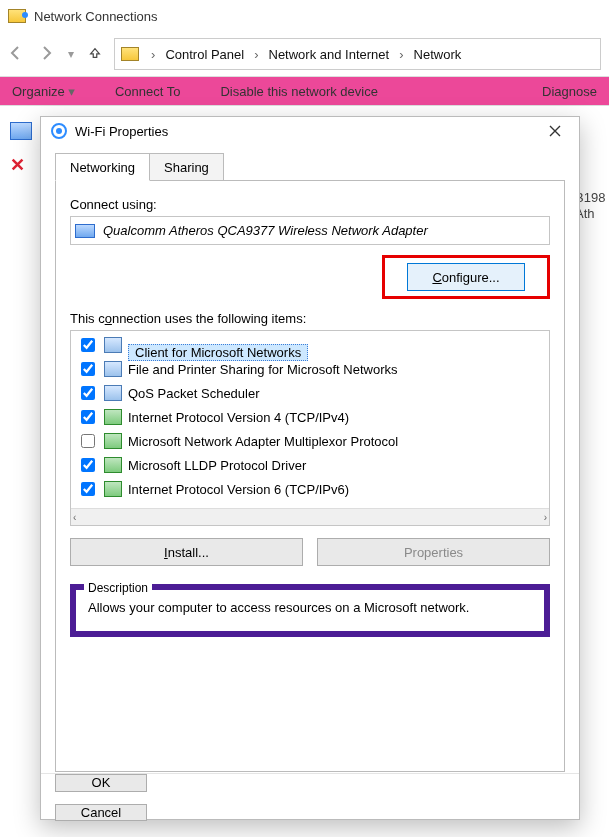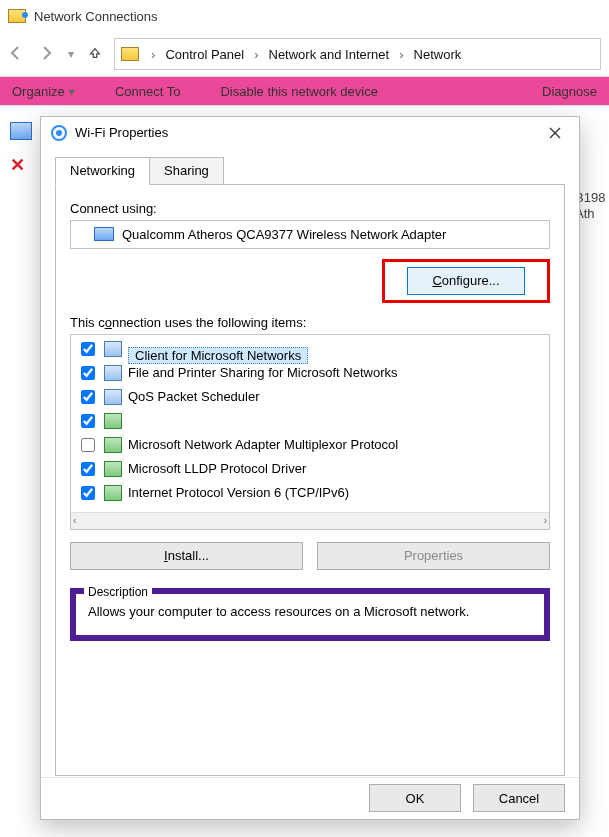--- a/index.html
+++ b/index.html
@@ -137,23 +137,24 @@
   .tab-pane{
     border:1px solid #bbb; background:#fff;
     padding:16px 14px 14px 14px;
     position:relative; top:-1px;
     height:592px;
   }
 
   
   .cu-label{font-size:13px; margin-bottom:4px;}
   .cu-box{
-    border:1px solid #c5c5c5; padding:6px 23px;
+    border:1px solid #c5c5c5; padding:6px 4px;
     display:flex; align-items:center; gap:8px; font-size:13px;
     margin-bottom:10px;
+    font-style:italic;
   }
   .adapter-icon{
     width:20px;height:14px;
     background:linear-gradient(#bcd9ff,#6fa8ef);
     border:1px solid #2d6ccd;
   }
 
   .configure-row{ display:flex; justify-content:flex-end; margin-bottom:12px;}
   .btn{
     min-width:118px; height:28px;
@@ -207,22 +208,22 @@
     padding:10px 12px 16px 12px; position:relative;
     font-size:13px;
   }
   .desc-frame .legend{
     position:absolute; top:-9px; left:8px; background:#fff;
     padding:0 4px; font-size:12px;
   }
 
   .dlg-footer{
     height:48px;border-top:1px solid #e5e5e5;
-    display:flex;align-items:center;justify-content:flex-end;
-    gap:12px;padding:0 14px;
+    display:flex;align-items:flex-start;justify-content:flex-end;
+    gap:12px;padding:0 14px;flex-direction:column;
   }
 </style>
 </head>
 <body>
 
 <div class="explorer">
   <div class="explorer-title">
     <span class="nic-icon"></span>
     <span>Network Connections</span>
   </div>
@@ -323,20 +324,21 @@
               <span class="lbl">File and Printer Sharing for Microsoft Networks</span>
             </div>
             <div class="ci">
               <input type="checkbox" checked="" style="">
               <span class="ico ico-mon"></span>
               <span class="lbl">QoS Packet Scheduler</span>
             </div>
             <div class="ci">
               <input type="checkbox" checked="" style="">
               <span class="ico ico-net"></span>
+              <span class="lbl">Internet Protocol Version 4 (TCP/IPv4)</span>
             </div>
             <div class="ci">
               <input type="checkbox" style="">
               <span class="ico ico-net"></span>
               <span class="lbl">Microsoft Network Adapter Multiplexor Protocol</span>
             </div>
             <div class="ci">
               <input type="checkbox" checked="" style="">
               <span class="ico ico-net"></span>
               <span class="lbl">Microsoft LLDP Protocol Driver</span>

